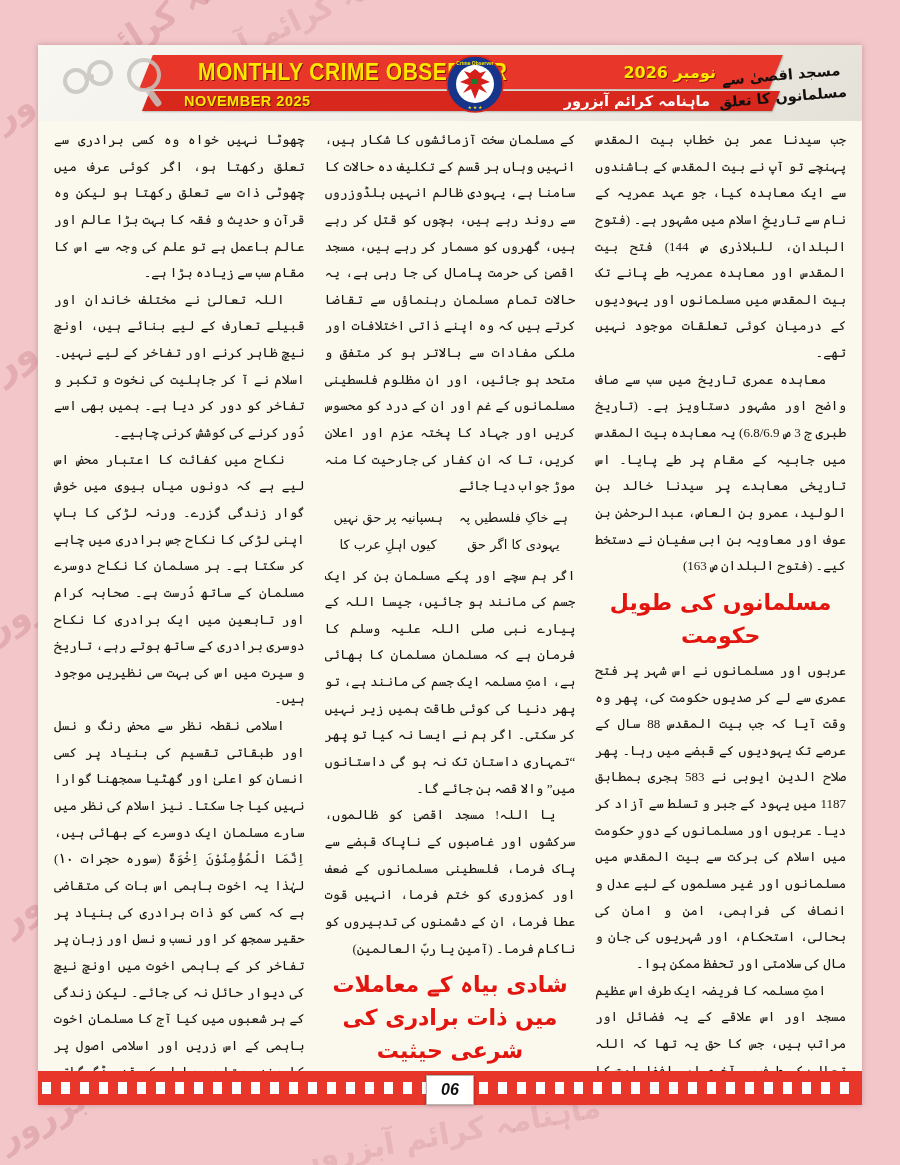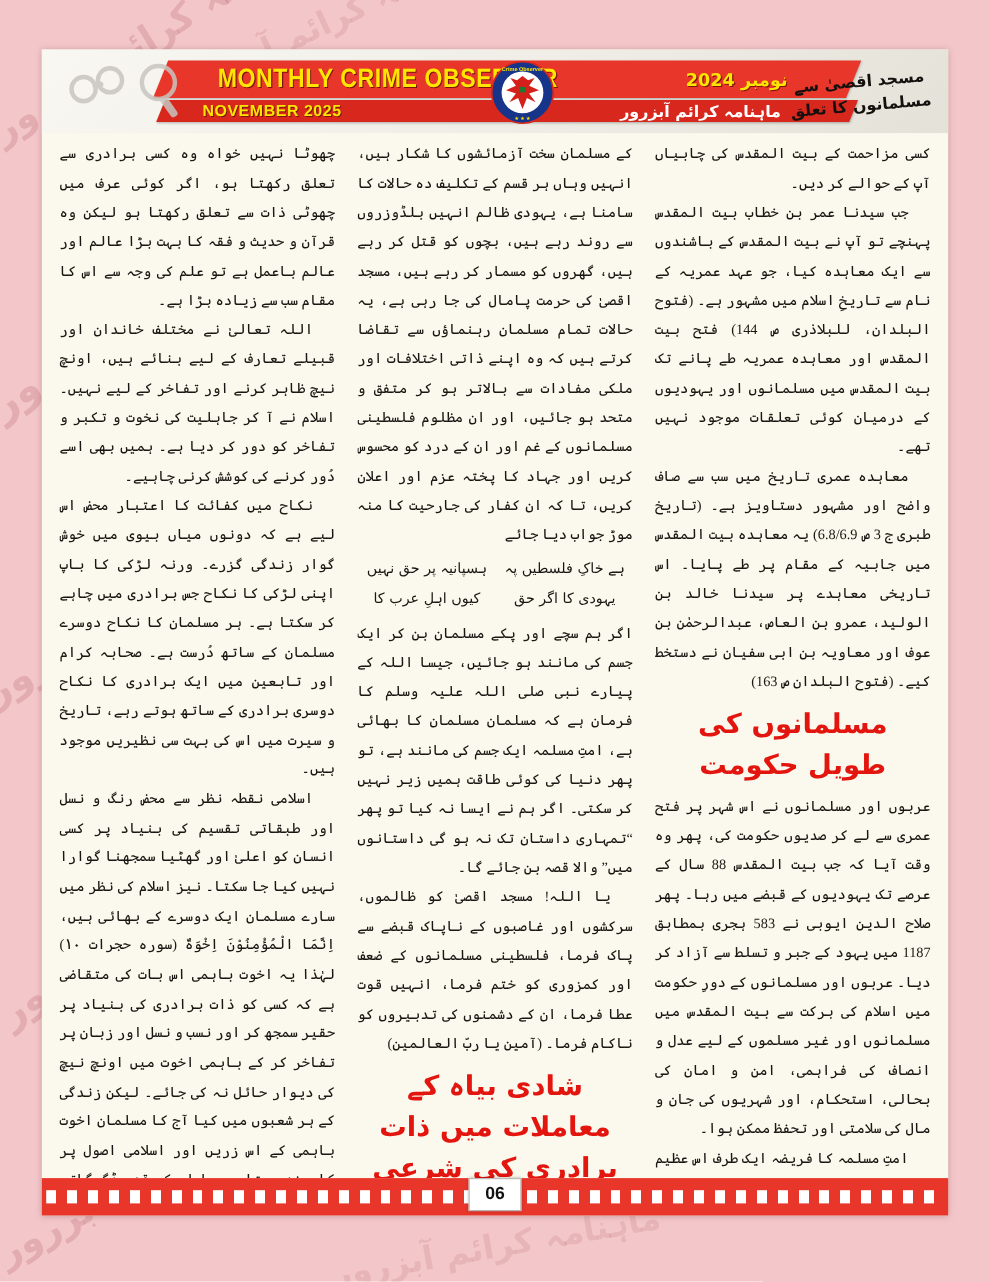--- a/index.html
+++ b/index.html
@@ -58,28 +58,28 @@
     padding:6px 16px 0 16px;height:944px;overflow:hidden;
   }
   .col{overflow:hidden;}
   .para{
     margin:0;direction:rtl;text-align:justify;color:#1a1613;
     font-size:13px;line-height:2.05;font-family:Liberation Serif, serif;
   }
   .para + .para{text-indent:20px;}
   .heading{
     margin:6px 0;direction:rtl;text-align:center;color:#e3150f;
-    font-size:25px;font-weight:bold;line-height:1.5;
+    font-size:22px;font-weight:bold;line-height:1.5;
   }
   .verse{direction:rtl;text-align:center;color:#1a1613;font-size:13px;line-height:2.1;
     margin:4px 0;display:flex;flex-direction:row;}
   
   .ftr{
     position:absolute;left:0;right:0;bottom:0;height:34px;background:#e8362b;
-    display:flex;align-items:flex-start;justify-content:center;
+    display:flex;align-items:flex-end;justify-content:center;font-style:italic;
   }
   .film{
     position:absolute;left:4px;right:4px;top:11px;height:12px;
     background:repeating-linear-gradient(90deg,#ffffff 0 9px,#e8362b 9px 19px);
   }
   .pagenum{
     position:relative;z-index:2;background:#ffffff;border:1px solid #b9b5ae;
     width:46px;height:28px;display:flex;align-items:center;justify-content:center;
     font-family:"Liberation Sans",sans-serif;font-weight:bold;font-size:16px;color:#111;
     box-shadow:0 0 3px rgba(0,0,0,.3);
@@ -107,21 +107,21 @@
       <circle cx="50" cy="20" r="11" fill="none" stroke="#c9c5c0" stroke-width="4"></circle>
       <rect x="34" y="22" width="10" height="5" rx="2" fill="#c9c5c0" transform="rotate(-18 39 24)"></rect>
 
       <circle cx="94" cy="22" r="15" fill="none" stroke="#c9c5c0" stroke-width="4"></circle>
       <rect x="100" y="33" width="7" height="22" rx="3" fill="#c9c5c0" transform="rotate(-35 103 44)"></rect>
     </svg>
 
     <div class="banner">
       <div class="b-row b-row1">
         <span class="t-en">MONTHLY CRIME OBSERVER</span>
-        <span class="t-ur-date">نومبر 2024</span>
+        <span class="t-ur-date">نومبر 2026</span>
       </div>
       <div class="b-row b-row2">
         <span class="t-en2">NOVEMBER 2025</span>
         <span class="t-ur-mast">ماہنامہ کرائم آبزرور</span>
       </div>
 
       <svg class="logo" viewBox="0 0 58 58">
         <circle cx="29" cy="29" r="28" fill="#16358a" stroke="#d8271d" stroke-width="1.5"></circle>
         <circle cx="29" cy="29" r="19" fill="#ffffff"></circle>
         <text x="29" y="9.5" text-anchor="middle" font-size="5" fill="#ffe600" font-family="Liberation Sans, sans-serif" font-weight="bold">Crime Observer</text>
@@ -130,21 +130,20 @@
         <rect x="26" y="24" width="6" height="5" fill="#1d7a2e"></rect>
       </svg>
     </div>
 
     <div class="cal-title">مسجد اقصیٰ سے مسلمانوں کا تعلق</div>
   </div>
 
   <main class="cols">
 
     <section class="col">
-      <p class="para">کسی مزاحمت کے بیت المقدس کی چابیاں آپ کے حوالے کر دیں۔</p>
       <p class="para">جب سیدنا عمر بن خطاب بیت المقدس پہنچے تو آپ نے بیت المقدس کے باشندوں سے ایک معاہدہ کیا، جو عہد عمریہ کے نام سے تاریخِ اسلام میں مشہور ہے۔ (فتوح البلدان، للبلاذری ص 144) فتح بیت المقدس اور معاہدہ عمریہ طے پانے تک بیت المقدس میں مسلمانوں اور یہودیوں کے درمیان کوئی تعلقات موجود نہیں تھے۔</p>
       <p class="para">معاہدہ عمری تاریخ میں سب سے صاف واضح اور مشہور دستاویز ہے۔ (تاریخ طبری ج 3 ص 6.8/6.9) یہ معاہدہ بیت المقدس میں جابیہ کے مقام پر طے پایا۔ اس تاریخی معاہدے پر سیدنا خالد بن الولید، عمرو بن العاص، عبدالرحمٰن بن عوف اور معاویہ بن ابی سفیان نے دستخط کیے۔ (فتوح البلدان ص 163)</p>
       <h2 class="heading">مسلمانوں کی طویل حکومت</h2>
       <p class="para">عربوں اور مسلمانوں نے اس شہر پر فتح عمری سے لے کر صدیوں حکومت کی، پھر وہ وقت آیا کہ جب بیت المقدس 88 سال کے عرصے تک یہودیوں کے قبضے میں رہا۔ پھر صلاح الدین ایوبی نے 583 ہجری بمطابق 1187 میں یہود کے جبر و تسلط سے آزاد کر دیا۔ عربوں اور مسلمانوں کے دورِ حکومت میں اسلام کی برکت سے بیت المقدس میں مسلمانوں اور غیر مسلموں کے لیے عدل و انصاف کی فراہمی، امن و امان کی بحالی، استحکام، اور شہریوں کی جان و مال کی سلامتی اور تحفظ ممکن ہوا۔</p>
       <p class="para">امتِ مسلمہ کا فریضہ ایک طرف اس عظیم مسجد اور اس علاقے کے یہ فضائل اور مراتب ہیں، جس کا حق یہ تھا کہ اللہ تعالیٰ کی طرف سے آخری اور افضل امت کا اعزاز پانے والی امتِ مسلمہ اس مقدس مسجد کی قدر کرتی، اس بابرکت مسجد کو دینی شعائر سے آباد رکھتی، اور ہر قسم کے کفر اور کفریہ تسلط سے پاک رکھتی، لیکن آج اسی ارضِ مقدس</p>
     </section>
 
     <section class="col">
       <p class="para">کے مسلمان سخت آزمائشوں کا شکار ہیں، انہیں وہاں ہر قسم کے تکلیف دہ حالات کا سامنا ہے، یہودی ظالم انہیں بلڈوزروں سے روند رہے ہیں، بچوں کو قتل کر رہے ہیں، گھروں کو مسمار کر رہے ہیں، مسجد اقصیٰ کی حرمت پامال کی جا رہی ہے، یہ حالات تمام مسلمان رہنماؤں سے تقاضا کرتے ہیں کہ وہ اپنے ذاتی اختلافات اور ملکی مفادات سے بالاتر ہو کر متفق و متحد ہو جائیں، اور ان مظلوم فلسطینی مسلمانوں کے غم اور ان کے درد کو محسوس کریں اور جہاد کا پختہ عزم اور اعلان کریں، تا کہ ان کفار کی جارحیت کا منہ موڑ جواب دیا جائے</p>
       <div class="verse">

